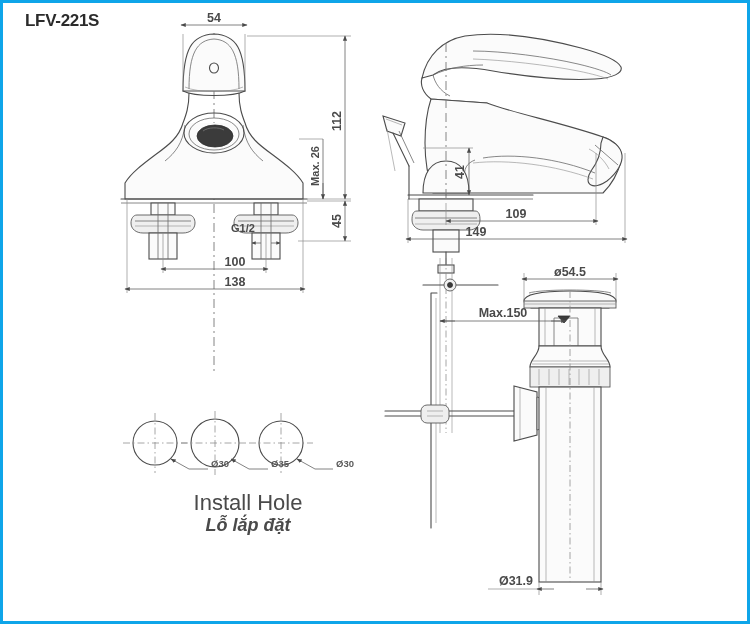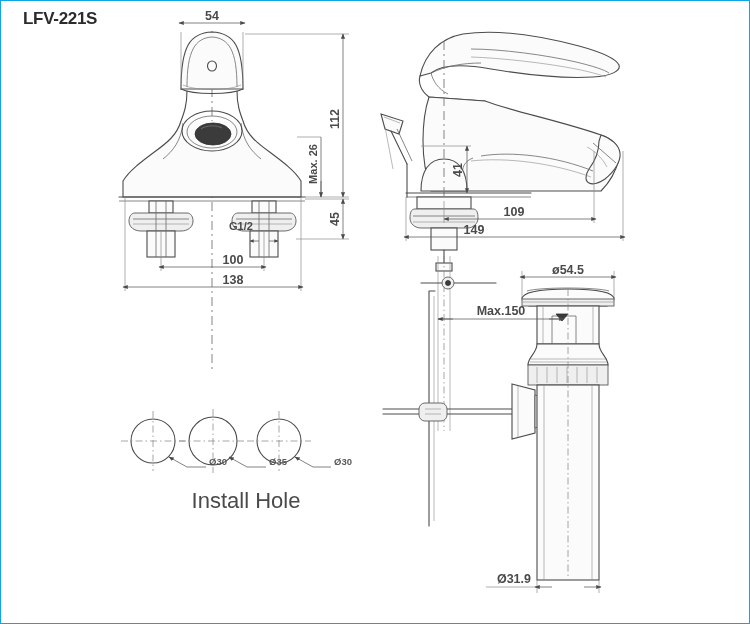--- a/index.html
+++ b/index.html
@@ -6,21 +6,21 @@
   html,body{margin:0;padding:0;background:#ffffff;}
   body{
     font-family:"Liberation Sans", sans-serif;
     -webkit-font-smoothing:antialiased;
   }
   #page{
     position:relative;
     width:750px;
     height:624px;
     background:#ffffff;
-    border:1px solid #0ea5e9;
+    border:3px solid #0ea5e9;
     box-sizing:border-box;
     overflow:hidden;
   }
   #title{
     position:absolute;
     left:22px;
     top:8px;
     font-size:17px;
     font-weight:bold;
     color:#2b2b2b;
@@ -364,14 +364,15 @@
         <line x1="598" y1="579" x2="598" y2="592" class="dimx"></line>
         <line x1="485" y1="586" x2="536" y2="586" class="dimx"></line>
         <line x1="551" y1="586" x2="534" y2="586" class="dim" marker-end="url(#ah)"></line>
         <line x1="583" y1="586" x2="600" y2="586" class="dim" marker-end="url(#ah)"></line>
         <text class="dimtxt" x="530" y="582" text-anchor="end">Ø31.9</text>
       </g>
     </g>
   </svg>
 
   <div class="cap" id="cap-en">Install Hole</div>
+  <div class="cap" id="cap-vi">Lỗ lắp đặt</div>
 
 </div>
 
 </body></html>

